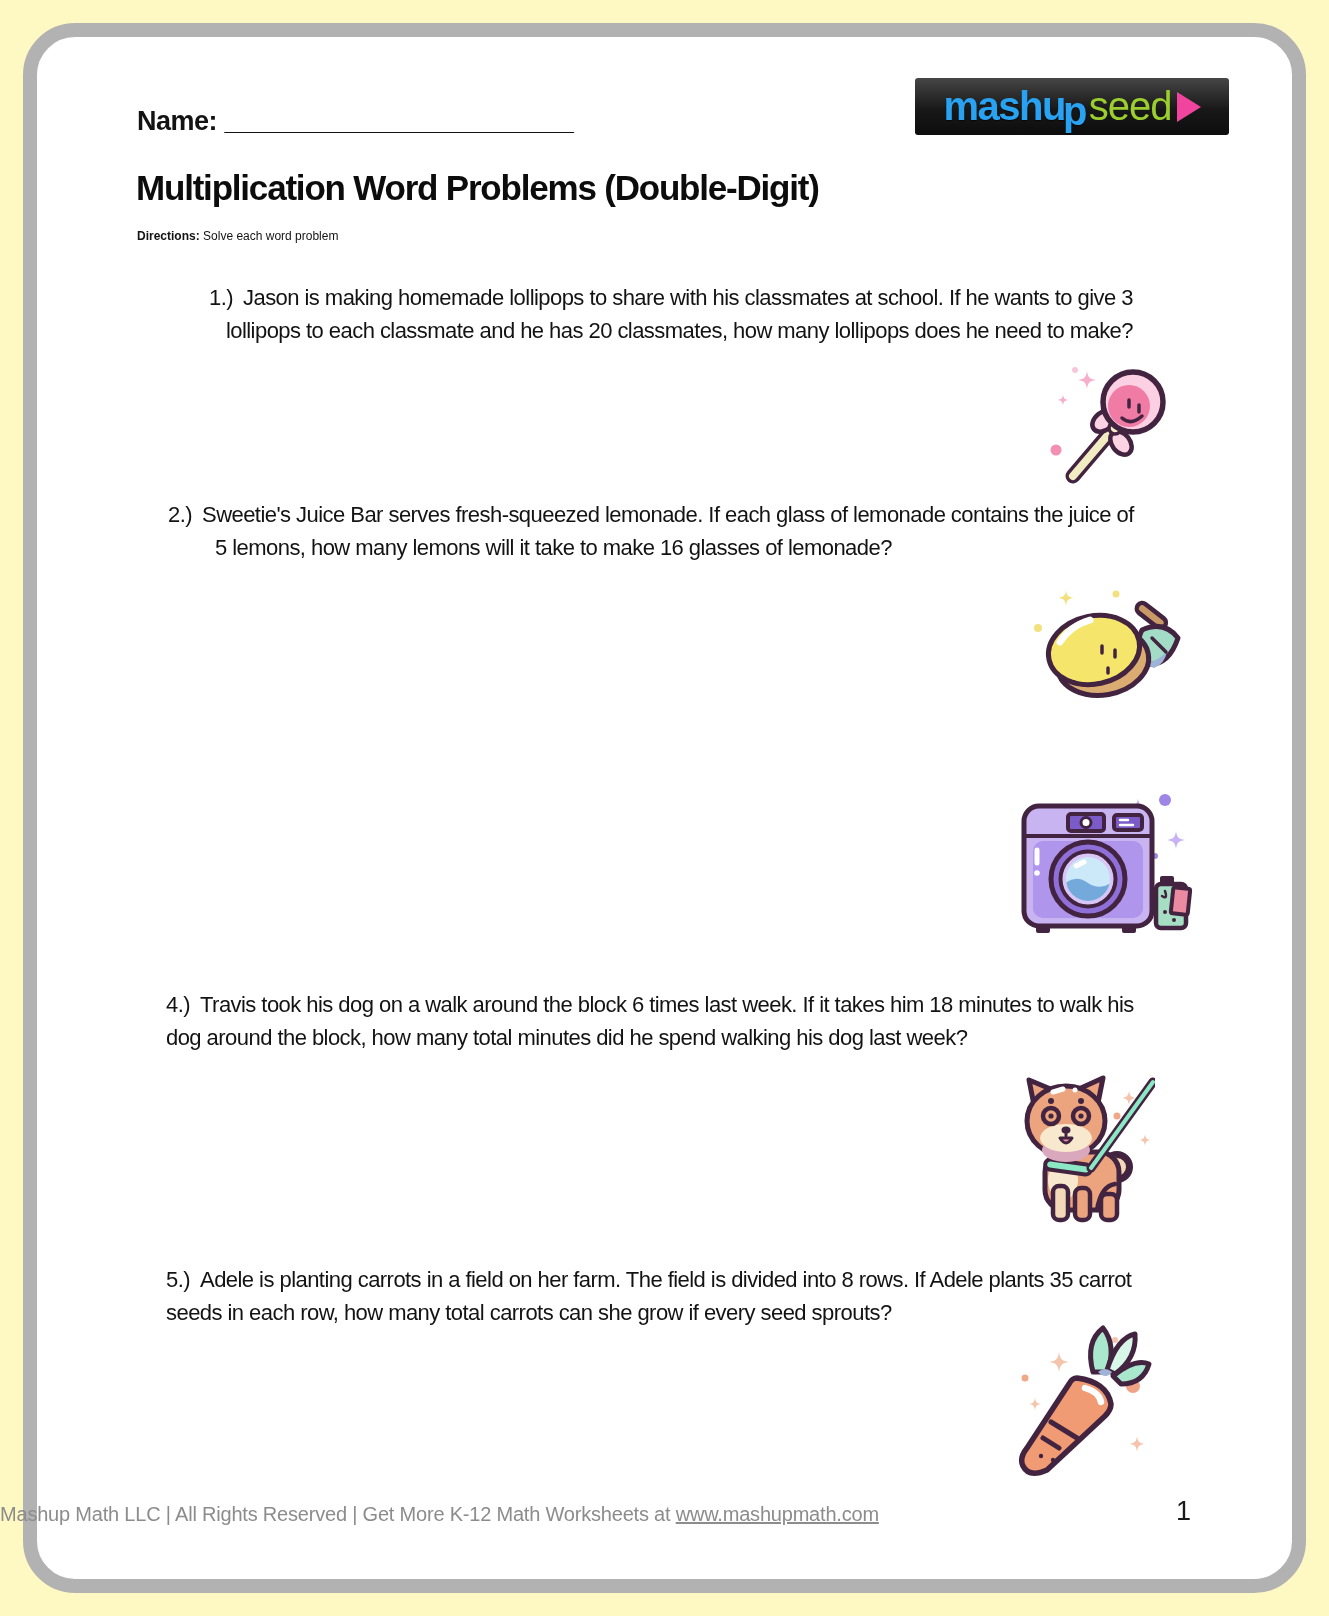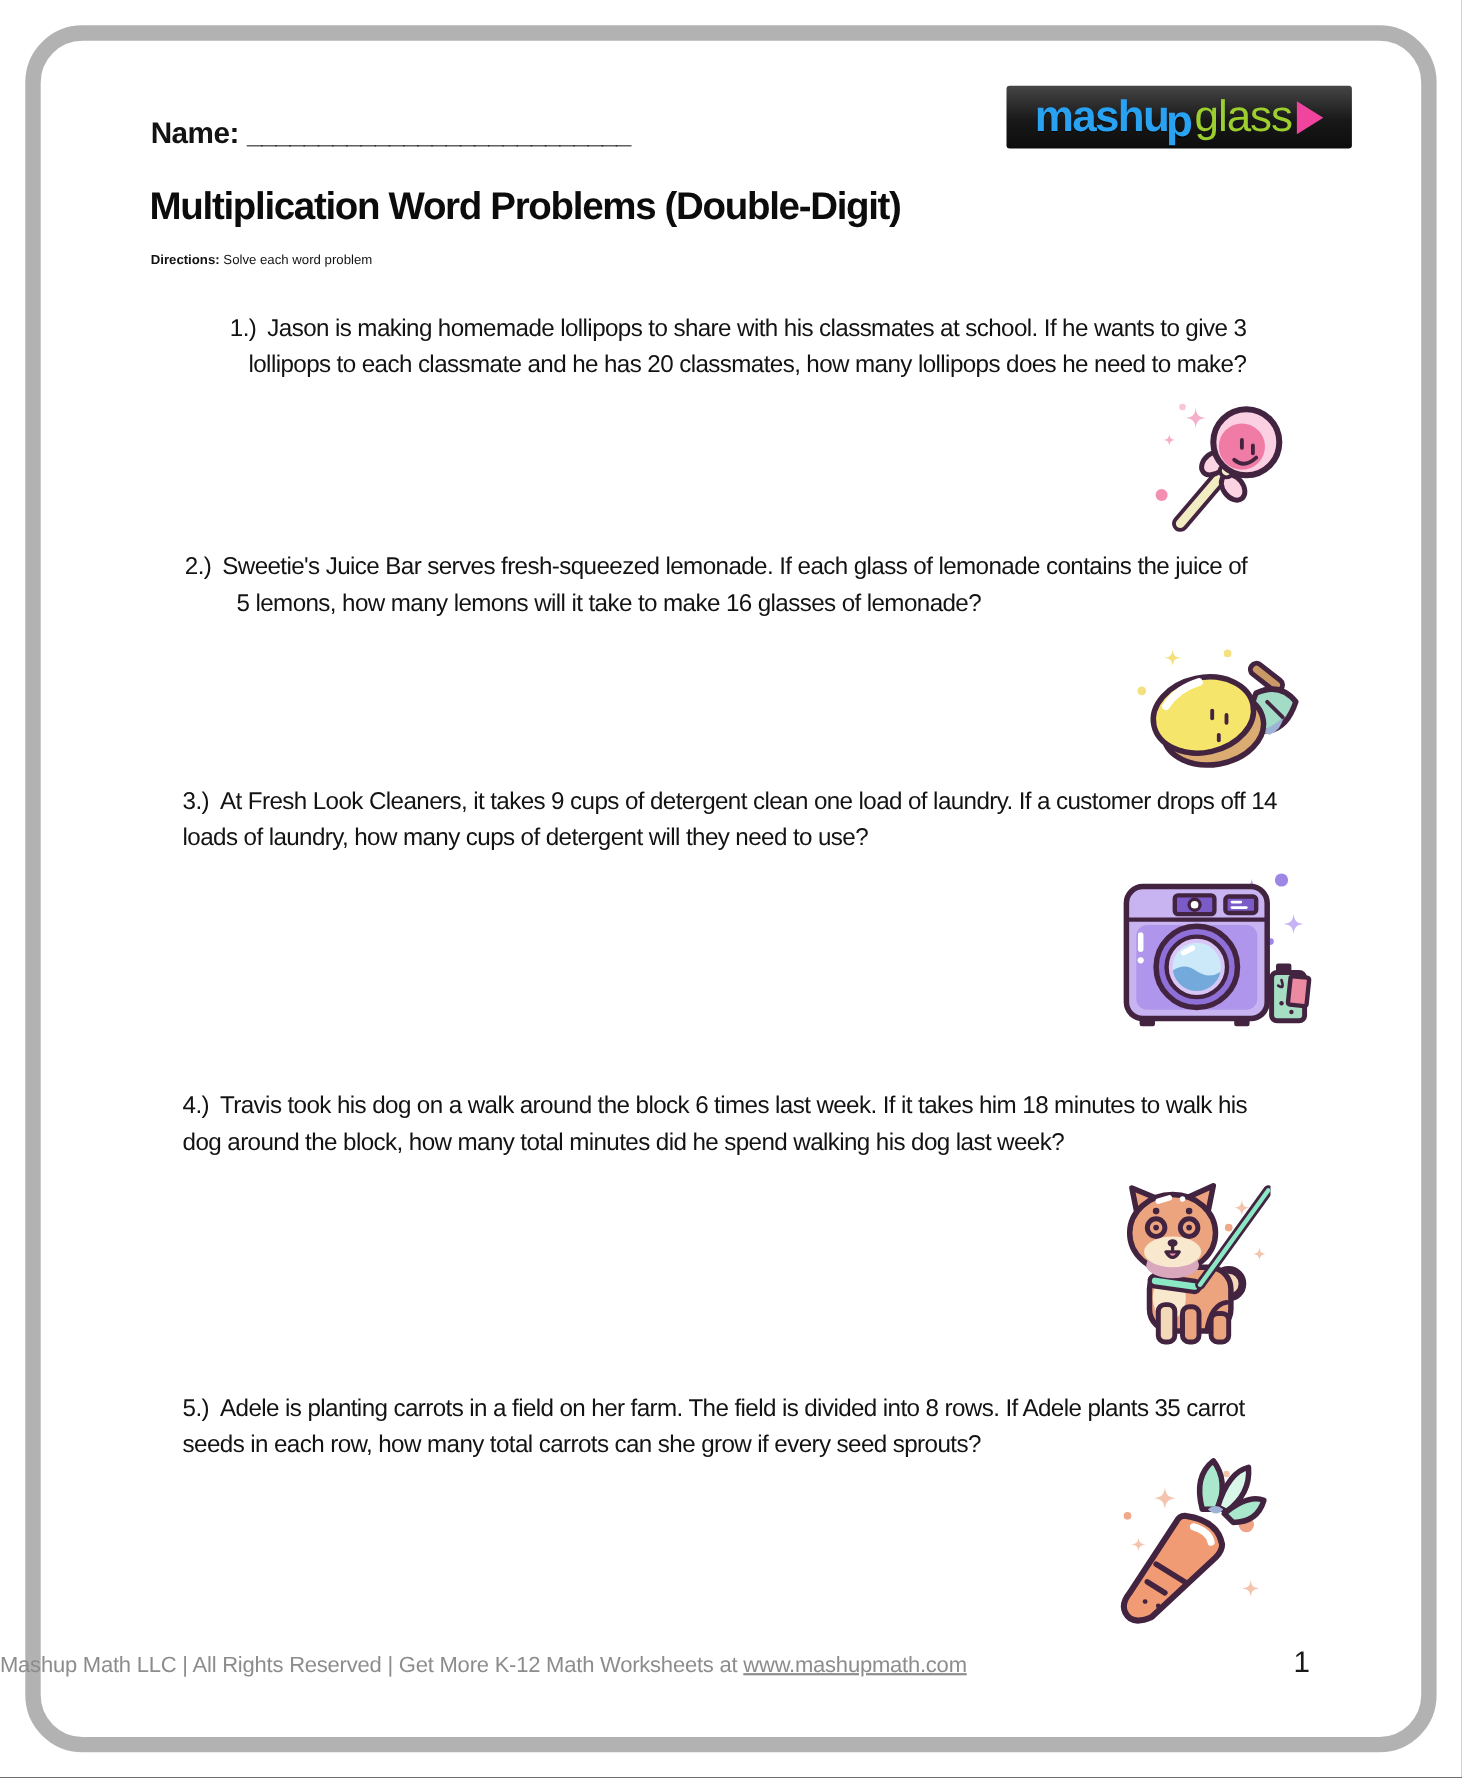--- a/index.html
+++ b/index.html
@@ -1,18 +1,18 @@
 <!DOCTYPE html>
 <html><head>
 <meta charset="utf-8">
 <style>
   html,body { margin:0; padding:0; background:#050e05; }
   .canvas {
     position:relative; width:1329px; height:1616px;
-    background:#ffffff; overflow:hidden;
+    background:#fef9c3; overflow:hidden;
     font-family:"Liberation Sans", sans-serif;
   }
   .sheet {
     position:absolute; left:23px; top:23px; width:1283px; height:1570px;
     box-sizing:border-box; background:#ffffff;
     border:14px solid #b2b2b2; border-radius:52px;
   }
   .content { position:absolute; inset:0; }
 
   .name-row { position:absolute; left:137px; top:106px; font-size:27px; color:#131313; white-space:nowrap; }
@@ -60,42 +60,39 @@
   <div class="content">
 
     <div class="name-row">
       <span class="name-label">Name:</span>
       <span class="name-line">___________________________</span>
     </div>
 
     <div class="logo">
       <span class="lg-blue">mashu</span>
         <span class="lg-blue lg-p">p</span>
-        <span class="lg-green">glass</span>
+        <span class="lg-green">seed</span>
       <span class="lg-play"></span>
     </div>
 
     <div class="title">Multiplication Word Problems (Double-Digit)</div>
 
     <div class="directions">
       <b>Directions:</b>
       <span>Solve each word problem</span>
     </div>
 
     <div class="problem p1">
       <span class="pnum">1.)</span><span class="ptext">Jason is making homemade lollipops to share with his classmates at school. If he wants to give 3 lollipops to each classmate and he has 20 classmates, how many lollipops does he need to make?</span>
     </div>
 
     <div class="problem p2 hang">
       <span class="pnum">2.)</span><span class="ptext">Sweetie's Juice Bar serves fresh-squeezed lemonade. If each glass of lemonade contains the juice of 5 lemons, how many lemons will it take to make 16 glasses of lemonade?</span>
     </div>
 
-    <div class="problem p3">
-      <span class="pnum">3.)</span><span class="ptext">At Fresh Look Cleaners, it takes 9 cups of detergent clean one load of laundry. If a customer drops off 14 loads of laundry, how many cups of detergent will they need to use?</span>
-    </div>
 
     <div class="problem p4">
       <span class="pnum">4.)</span><span class="ptext">Travis took his dog on a walk around the block 6 times last week. If it takes him 18 minutes to walk his dog around the block, how many total minutes did he spend walking his dog last week?</span>
     </div>
 
     <div class="problem p5">
       <span class="pnum">5.)</span><span class="ptext">Adele is planting carrots in a field on her farm. The field is divided into 8 rows. If Adele plants 35 carrot seeds in each row, how many total carrots can she grow if every seed sprouts?</span>
     </div>
 
     <svg class="illus il-lollipop" width="150" height="130" viewBox="0 0 150 130">

